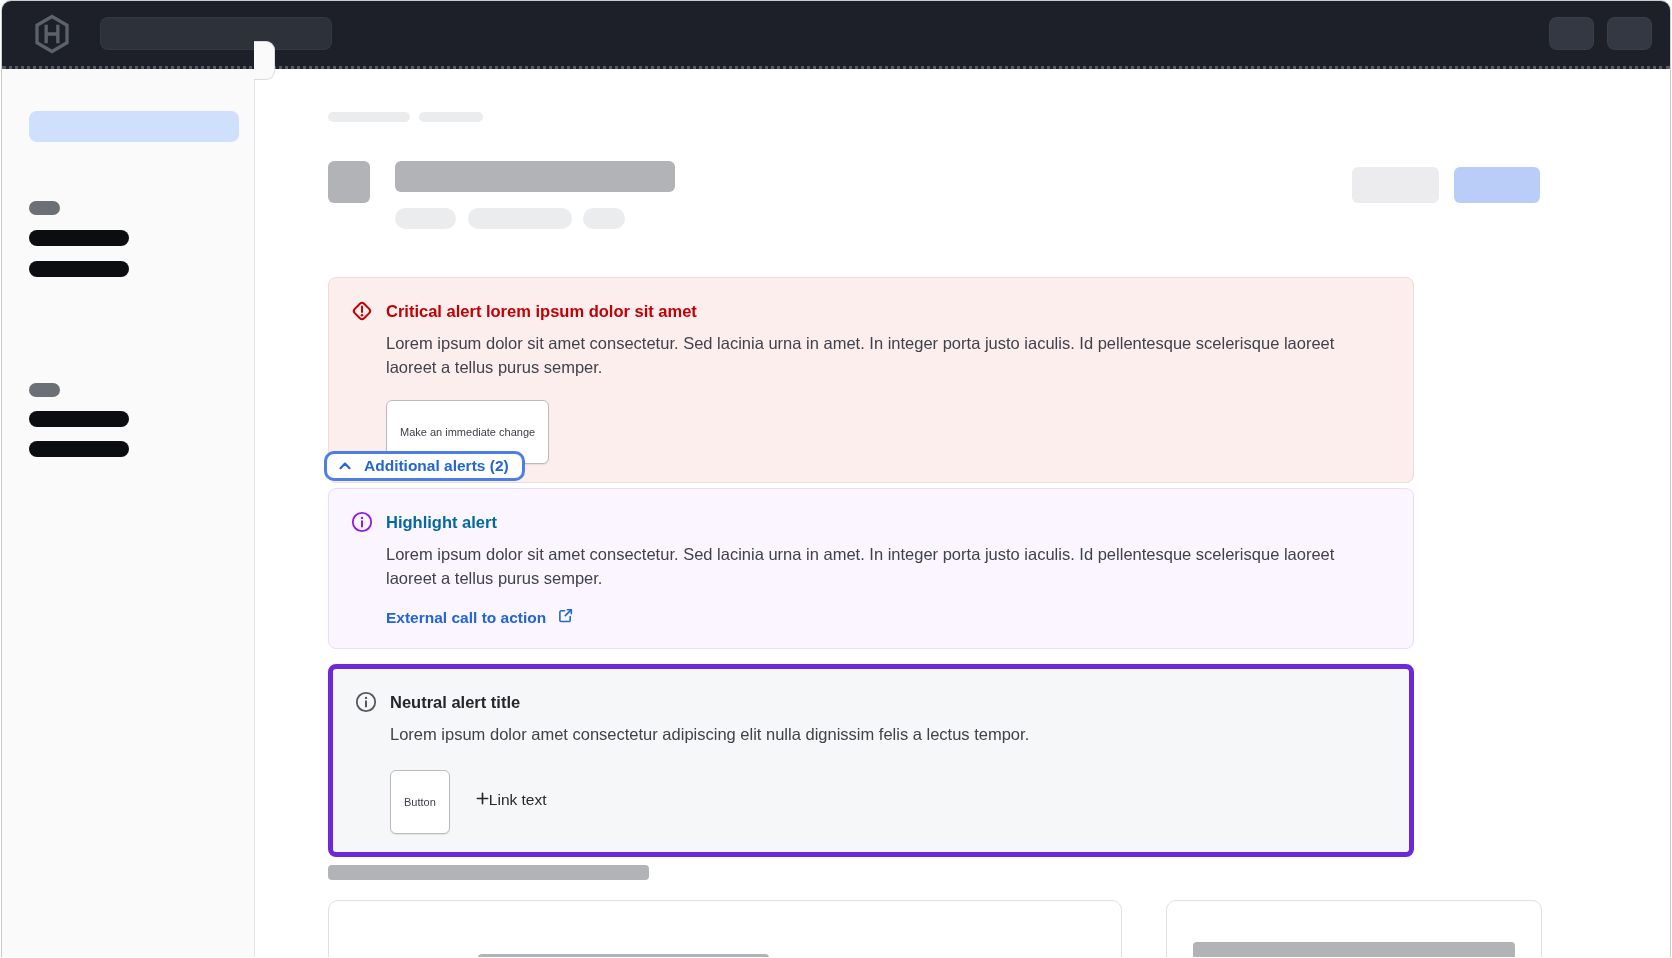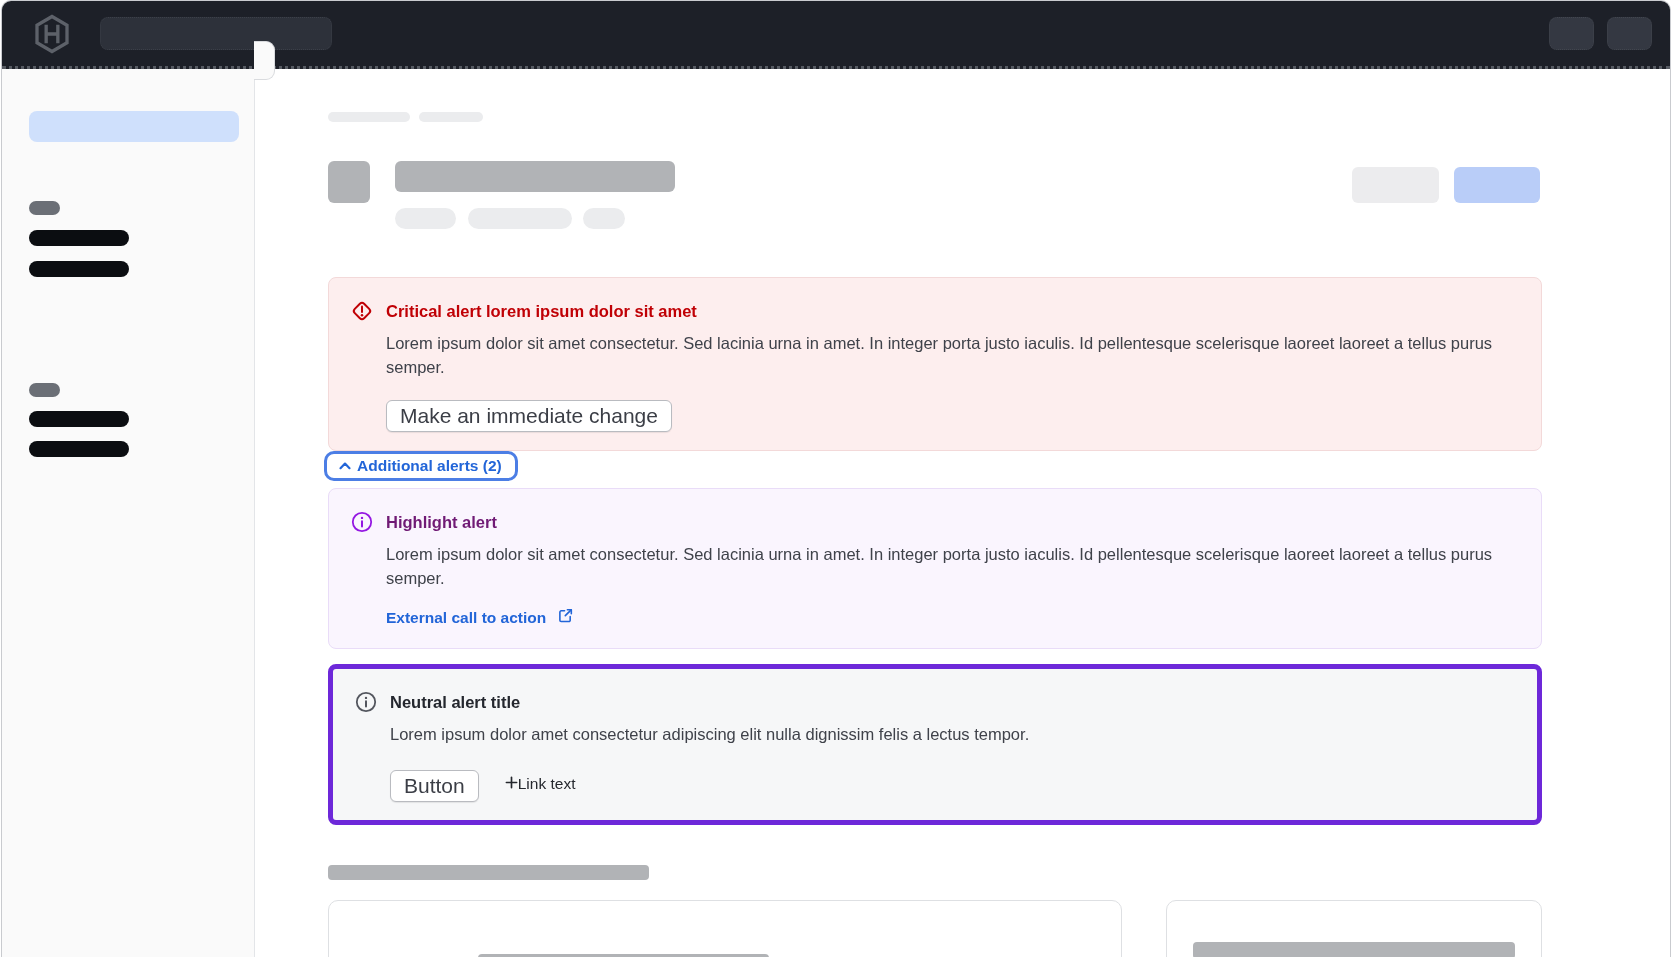--- a/index.html
+++ b/index.html
@@ -47,58 +47,58 @@
   .hd-icon  { left:72px;  top:92px; width:42px; height:42px; border-radius:6px; }
   .hd-title { left:139px; top:92px; width:280px; height:31px; border-radius:6px; }
   .hd-b1 { left:139px; top:139px; width:61px;  height:21px; }
   .hd-b2 { left:212px; top:139px; width:104px; height:21px; }
   .hd-b3 { left:327px; top:139px; width:42px;  height:21px; }
   .hd-btn-gray { position:absolute; left:1096px; top:98px; width:87px; height:36px; border-radius:6px; background:#ececee; }
   .hd-btn-blue { position:absolute; left:1198px; top:98px; width:86px; height:36px; border-radius:6px; background:#b9cdf8; }
 
   
   .alert {
-    position:absolute; left:72px; width:1214px; border-radius:8px;
+    position:absolute; left:72px; width:1086px; border-radius:8px;
     display:flex; padding:20px 28px 18px 21px;
   }
   .alert-critical  { top:208px; min-height:162px; background:#fdeeee; border:1px solid #f3d9d9; }
   .alert-highlight { top:419px; min-height:161px; background:#faf5fe; border:1px solid #e9dcf8; }
   .alert-neutral   { top:595px; min-height:142px; background:#f6f7f8; border:5px solid #6d28d9; }
   .alert .aicon { flex:0 0 24px; width:24px; height:24px; margin-top:1px; }
   .alert .acontent { margin-left:12px; flex:1; }
   .atitle { font-size:16.5px; font-weight:700; line-height:22px; margin:2px 0 0 0; }
   .alert-critical  .atitle { color:#c00005; }
-  .alert-highlight .atitle { color:#701a75; }
+  .alert-highlight .atitle { color:#0369a1; }
   .alert-neutral   .atitle { color:#24272e; }
   .abody { font-size:16.5px; line-height:24px; color:#3f424a; margin-top:9px; }
   .btn-secondary {
-    display:inline-block; margin-top:21px; padding:3px 13px;
+    display:inline-block; margin-top:21px; padding:25px 13px;
     background:#fff; border:1px solid #b9bbc0; border-radius:6px;
     box-shadow:0 1px 1px rgba(0,0,0,.08);
-    font-size:21px; color:#3b3e46; font-family:inherit; cursor:pointer;
+    font-size:11px; color:#3b3e46; font-family:inherit; cursor:pointer;
   }
   .icon-critical { color:#c00005; }
   .icon-highlight { color:#9417e2; }
   .icon-neutral { color:#53565e; }
   .ext-link {
     display:inline-flex; align-items:center; gap:12px; margin-top:18px;
     color:#2265d8; font-size:15.5px; font-weight:600; text-decoration:none; cursor:pointer;
   }
   .actions-row { display:flex; align-items:center; gap:26px; }
   .actions-row .btn-secondary { margin-top:4px; }
   .plain-link {
     display:inline-flex; align-items:center; 
     color:#25282e; font-size:15.5px; font-weight:500; text-decoration:none; cursor:pointer;
   }
   .actions-wrap { margin-top:20px; }
 
   
   .alerts-toggle {
     position:absolute; left:68px; top:382px;
-    display:inline-flex; align-items:center; gap:4px;
+    display:inline-flex; align-items:center; gap:11px;
     background:#fff; border:3px solid #4c7ee5; border-radius:10px;
     padding:3px 13px 3px 10px; cursor:pointer;
     color:#2265d8; font-size:15.5px; font-weight:600; font-family:inherit;
   }
   .alerts-toggle .chev { width:16px; height:16px; }
 
   
   .bottom-bar { left:72px; top:796px; width:321px; height:15px; border-radius:4px; }
   .card { position:absolute; top:831px; height:130px; background:#fff; border:1px solid #dee0e3; border-radius:10px; }
   .card-left  { left:72px;  width:794px; }

